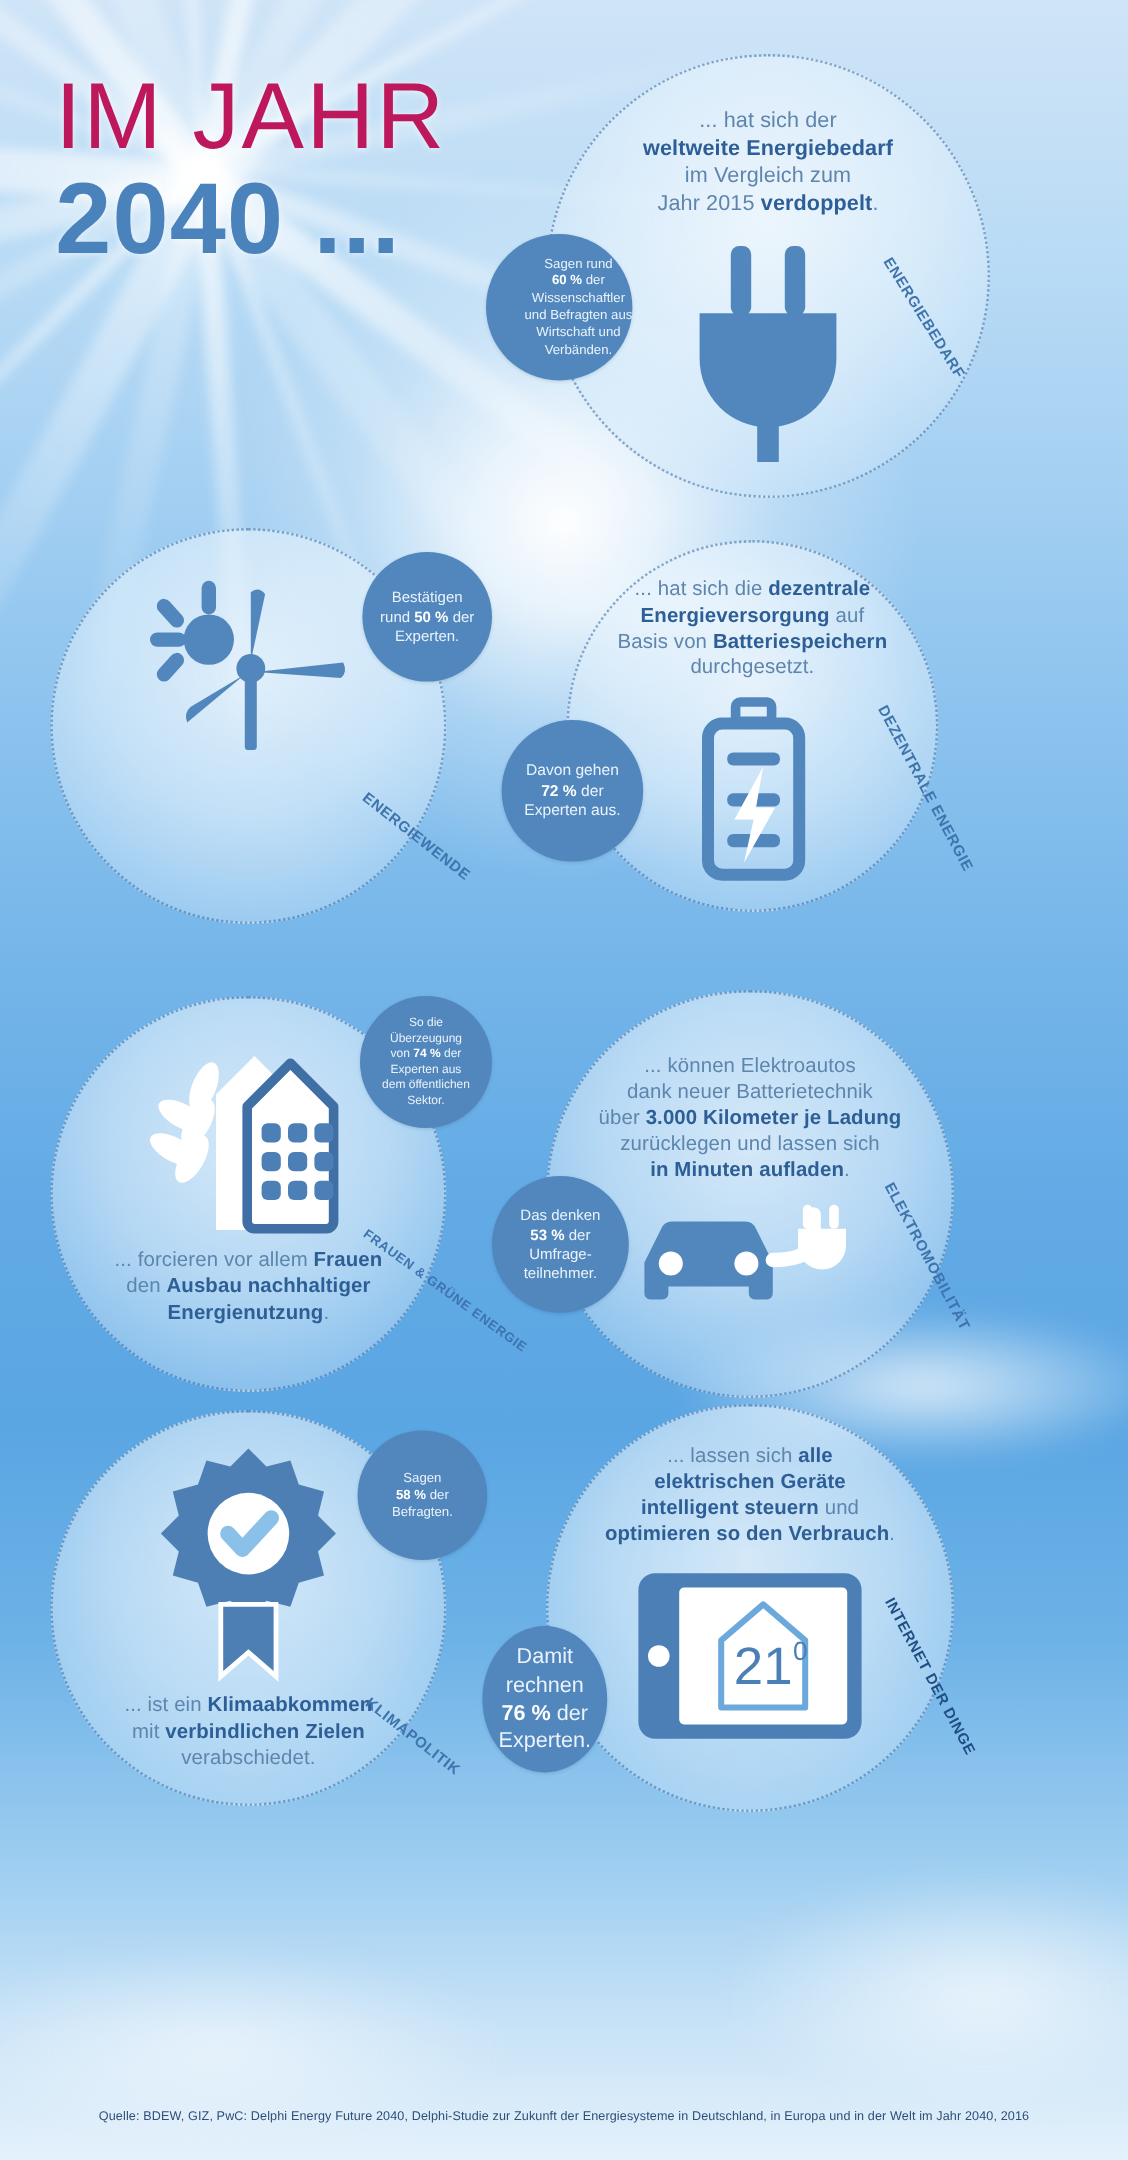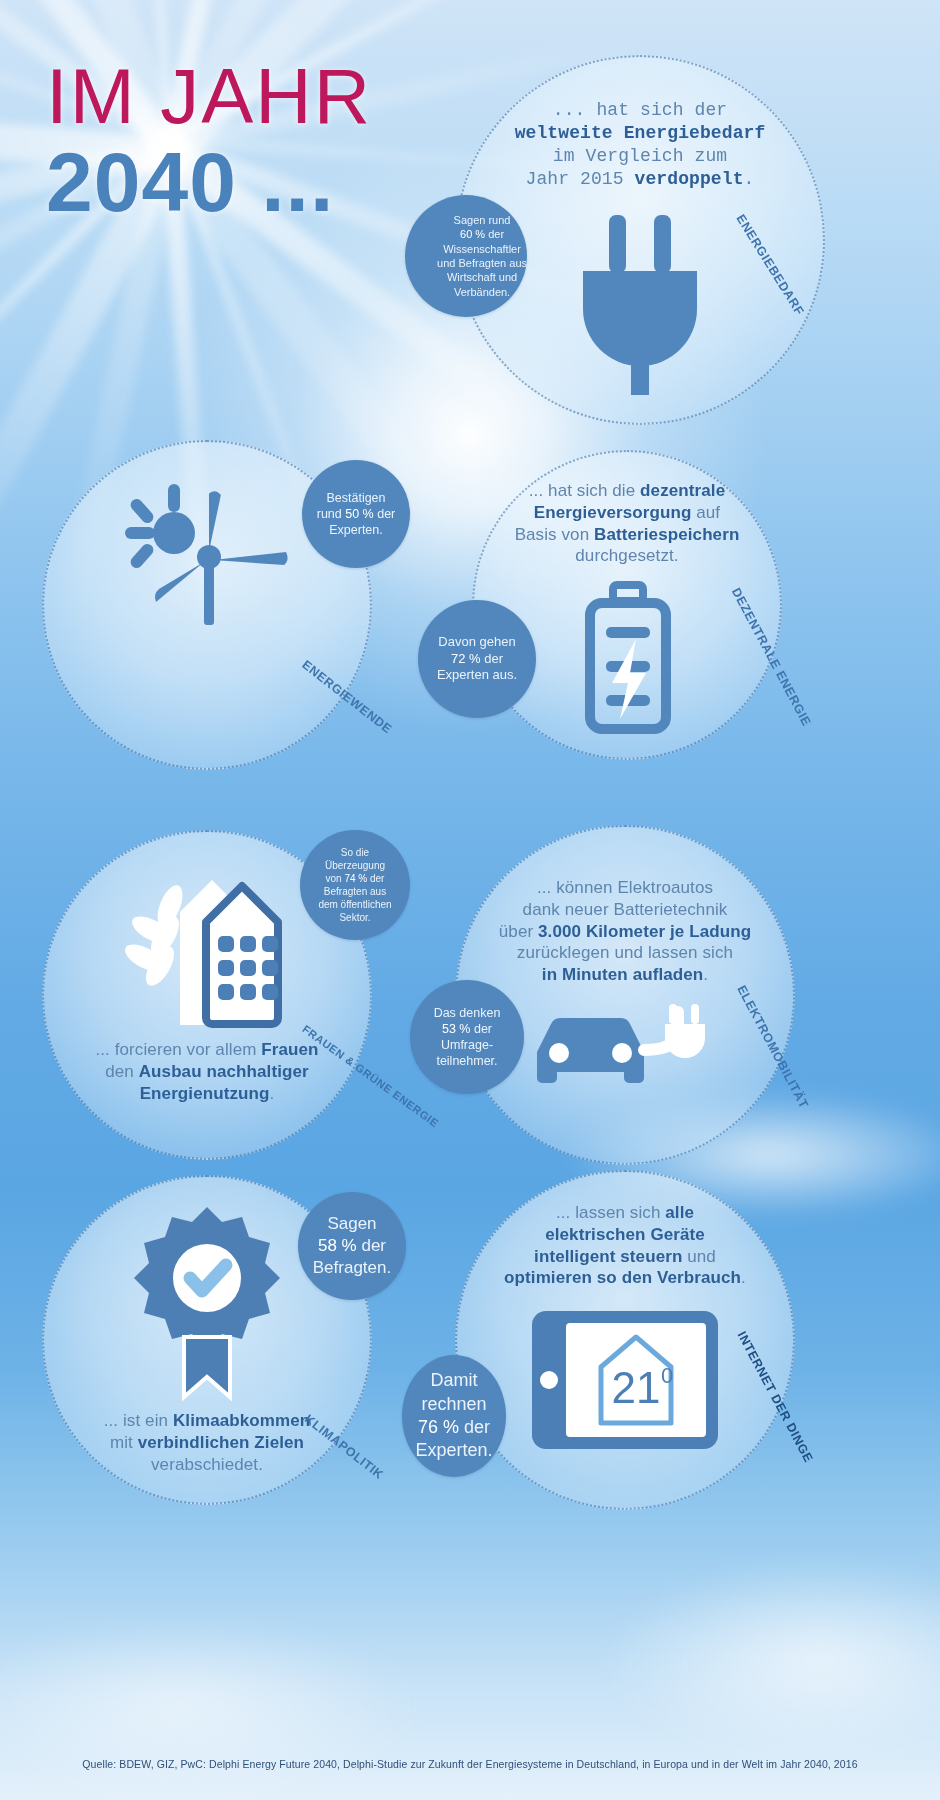--- a/index.html
+++ b/index.html
@@ -63,21 +63,21 @@
 
   
   .pill {
     position:absolute; border-radius:50%;
     background:#5287bd;
     color:#eaf3fb;
     display:flex; align-items:center; justify-content:center;
     text-align:center; line-height:1.3;
     box-shadow: 0 1px 3px rgba(30,70,115,.18);
   }
-  .pill b { color:#ffffff; font-weight:400; }
+  .pill b { color:#ffffff; font-weight:700; }
 
   
   .arclabel {
     position:absolute;
     color:#3e74ad;
     font-weight:700;
     letter-spacing:.6px;
     white-space:nowrap;
     font-size:12.5px;
   }
@@ -139,21 +139,21 @@
   <div class="cloud" style="left:430px;top:470px;width:260px;height:70px;opacity:.55;"></div>
 </div>
 
 <div class="canvas">
 
   <div id="headline">
     <div class="l1">IM JAHR</div>
     <div class="l2">2040 ...</div>
   </div>
 
-  <div class="bubble" style="left:455px; top:55px; width:370px; height:370px;font-family:Liberation Mono, monospace;">
+  <div class="bubble" style="left:455px; top:45px; width:370px; height:370px;">
     <div class="bubble-text" style="margin-top:42px; width:320px; font-size:18px;">
       <span>... hat sich der</span><br>
       <b>weltweite Energiebedarf</b><br>
       <span>im Vergleich zum</span><br>
       <span>Jahr 2015 </span><b>verdoppelt</b><span>.</span>
     </div>
     <div style="margin-top:14px;">
       <svg width="150" height="185" viewBox="0 0 150 185">
         <rect x="44" y="10" width="17" height="58" rx="7" fill="#5287bd"></rect>
         <rect x="89" y="10" width="17" height="58" rx="7" fill="#5287bd"></rect>
@@ -264,21 +264,21 @@
       <b>Energienutzung</b><span>.</span>
     </div>
   </div>
   <div class="arclabel" style="left:288px; top:1070px; transform:rotate(36deg); font-size:11px;">FRAUEN &amp; GRÜNE ENERGIE</div>
 
   <div class="pill" style="left:300px; top:830px; width:110px; height:110px; font-size:10px;">
     <div>
       <span>So die</span><br>
       <span>Überzeugung</span><br>
       <span>von </span><b>74 %</b><span> der</span><br>
-      <span>Befragten aus</span><br>
+      <span>Experten aus</span><br>
       <span>dem öffentlichen</span><br>
       <span>Sektor.</span>
     </div>
   </div>
 
   <div class="bubble" style="left:455px; top:825px; width:340px; height:340px;">
     <div class="bubble-text" style="margin-top:50px; width:335px; font-size:17px;">
       <span>... können Elektroautos</span><br>
       <span>dank neuer Batterietechnik</span><br>
       <span>über </span><b>3.000 Kilometer je Ladung</b><br>
@@ -318,21 +318,21 @@
       </svg>
     </div>
     <div class="bubble-text" style="margin-top:10px; width:308px; font-size:17px;">
       <span>... ist ein </span><b>Klimaabkommen</b><br>
       <span>mit </span><b>verbindlichen Zielen</b><br>
       <span>verabschiedet.</span>
     </div>
   </div>
   <div class="arclabel" style="left:296px; top:1440px; transform:rotate(38deg);">KLIMAPOLITIK</div>
 
-  <div class="pill" style="left:298px; top:1192px; width:108px; height:108px; font-size:17px;text-align:center;">
+  <div class="pill" style="left:298px; top:1192px; width:108px; height:108px; font-size:11px;text-align:center;">
     <div>
       <span>Sagen</span><br>
       <b>58 %</b><span> der</span><br>
       <span>Befragten.</span>
     </div>
   </div>
 
   <div class="bubble" style="left:455px; top:1170px; width:340px; height:340px;">
     <div class="bubble-text" style="margin-top:30px; width:330px; font-size:17px;">
       <span>... lassen sich </span><b>alle</b><br>

